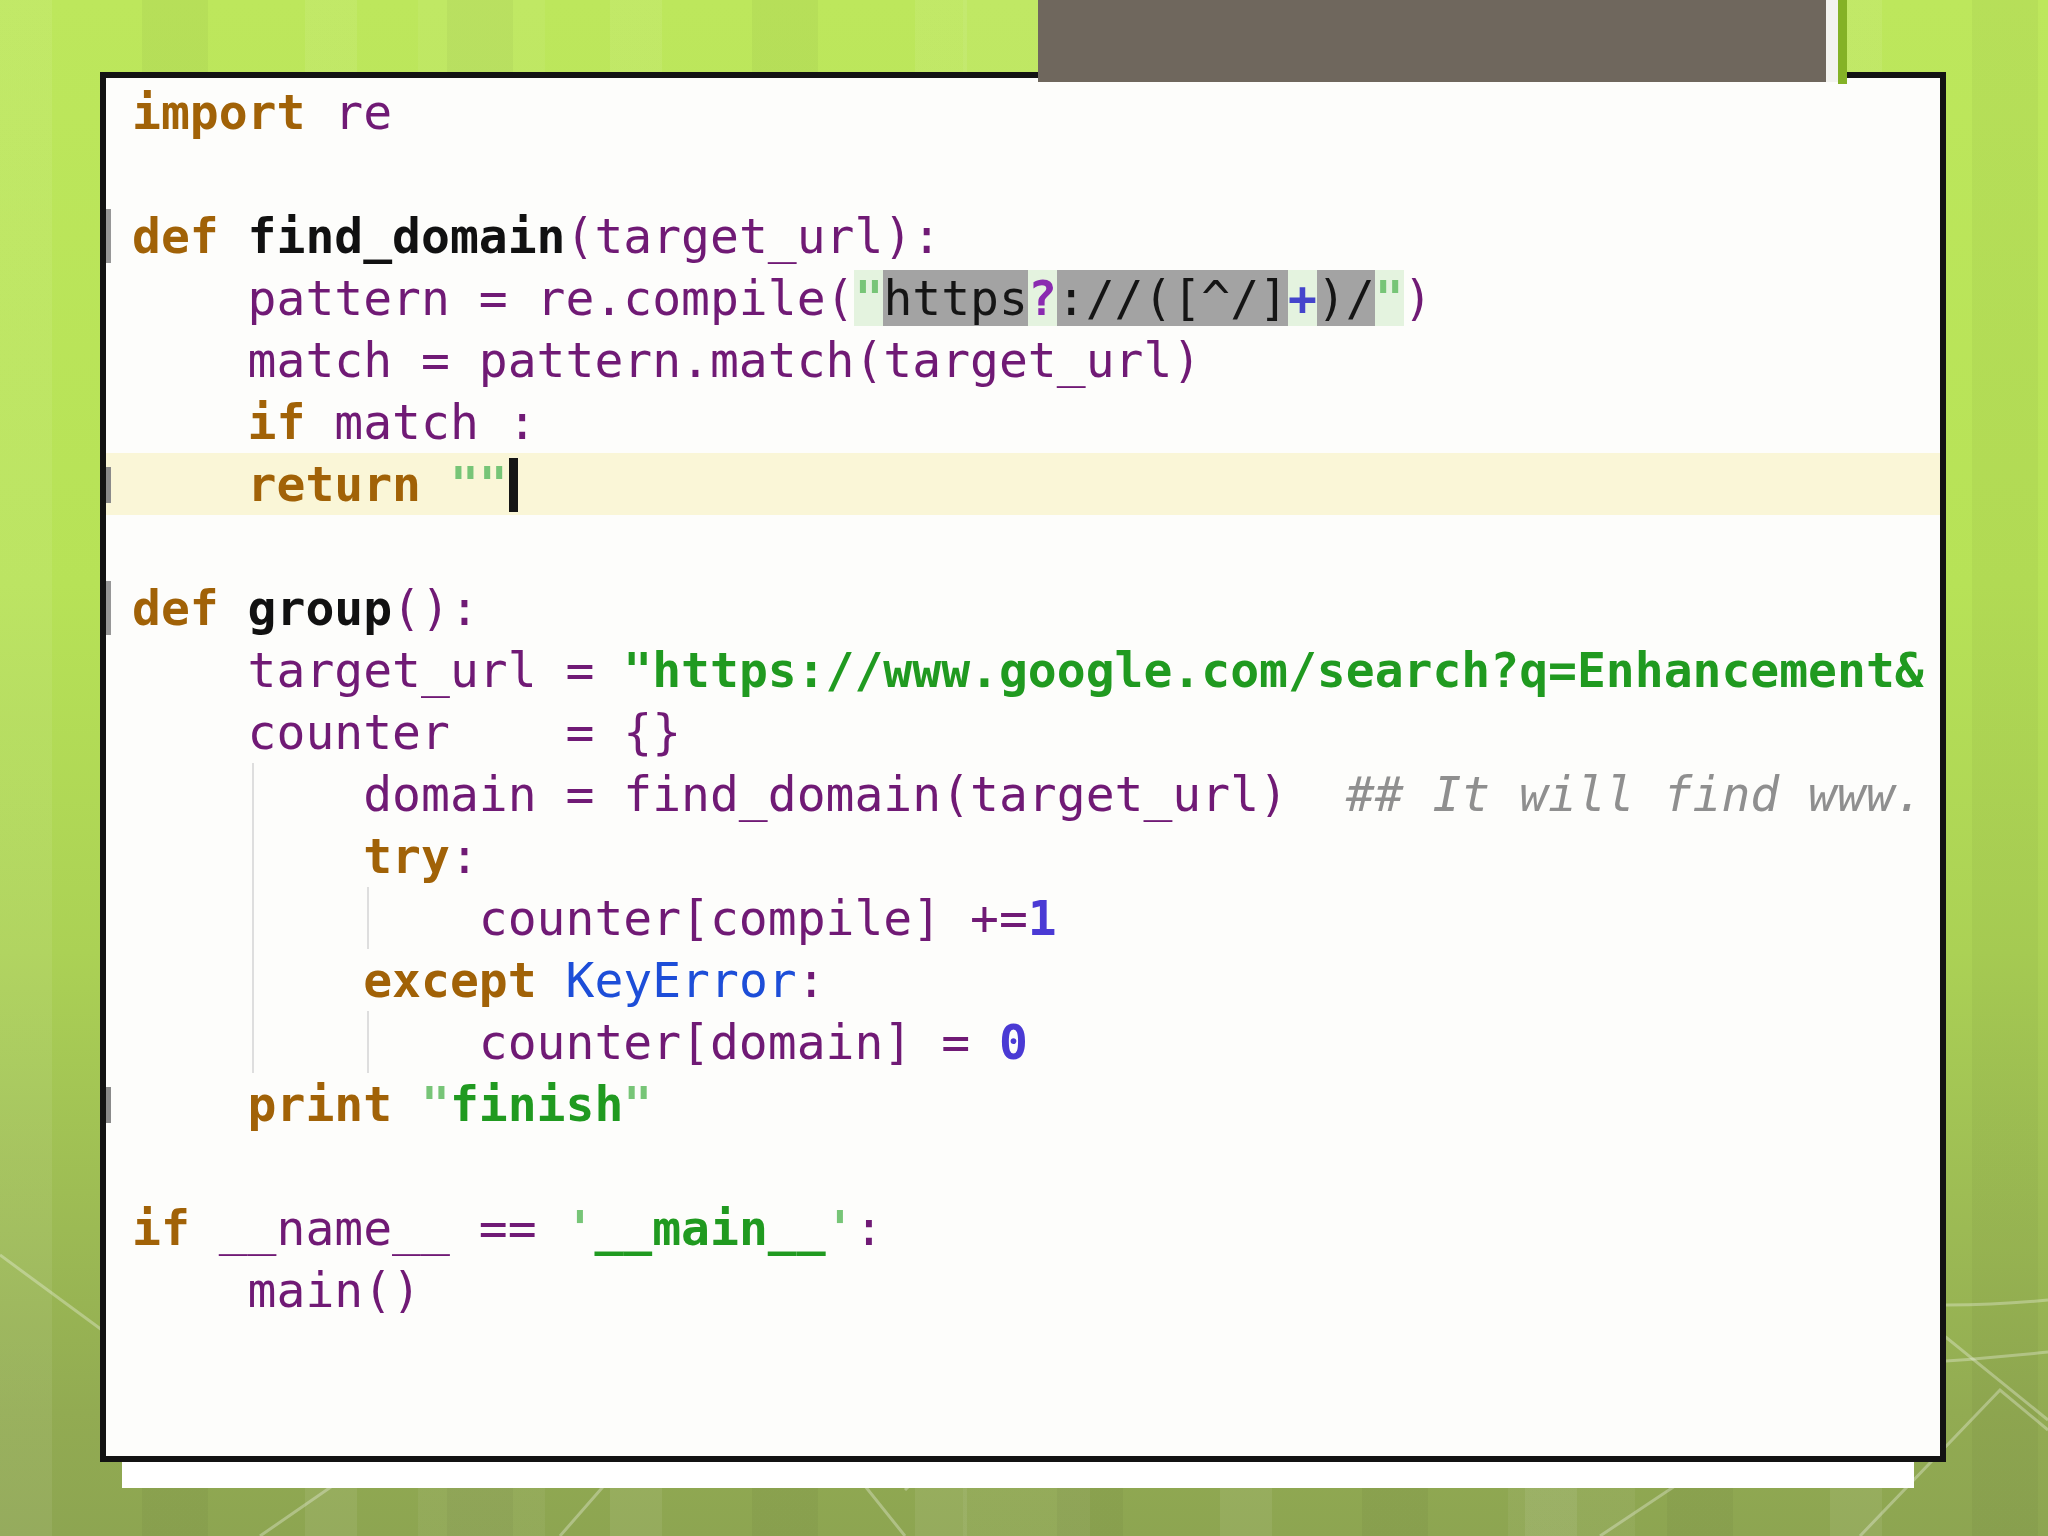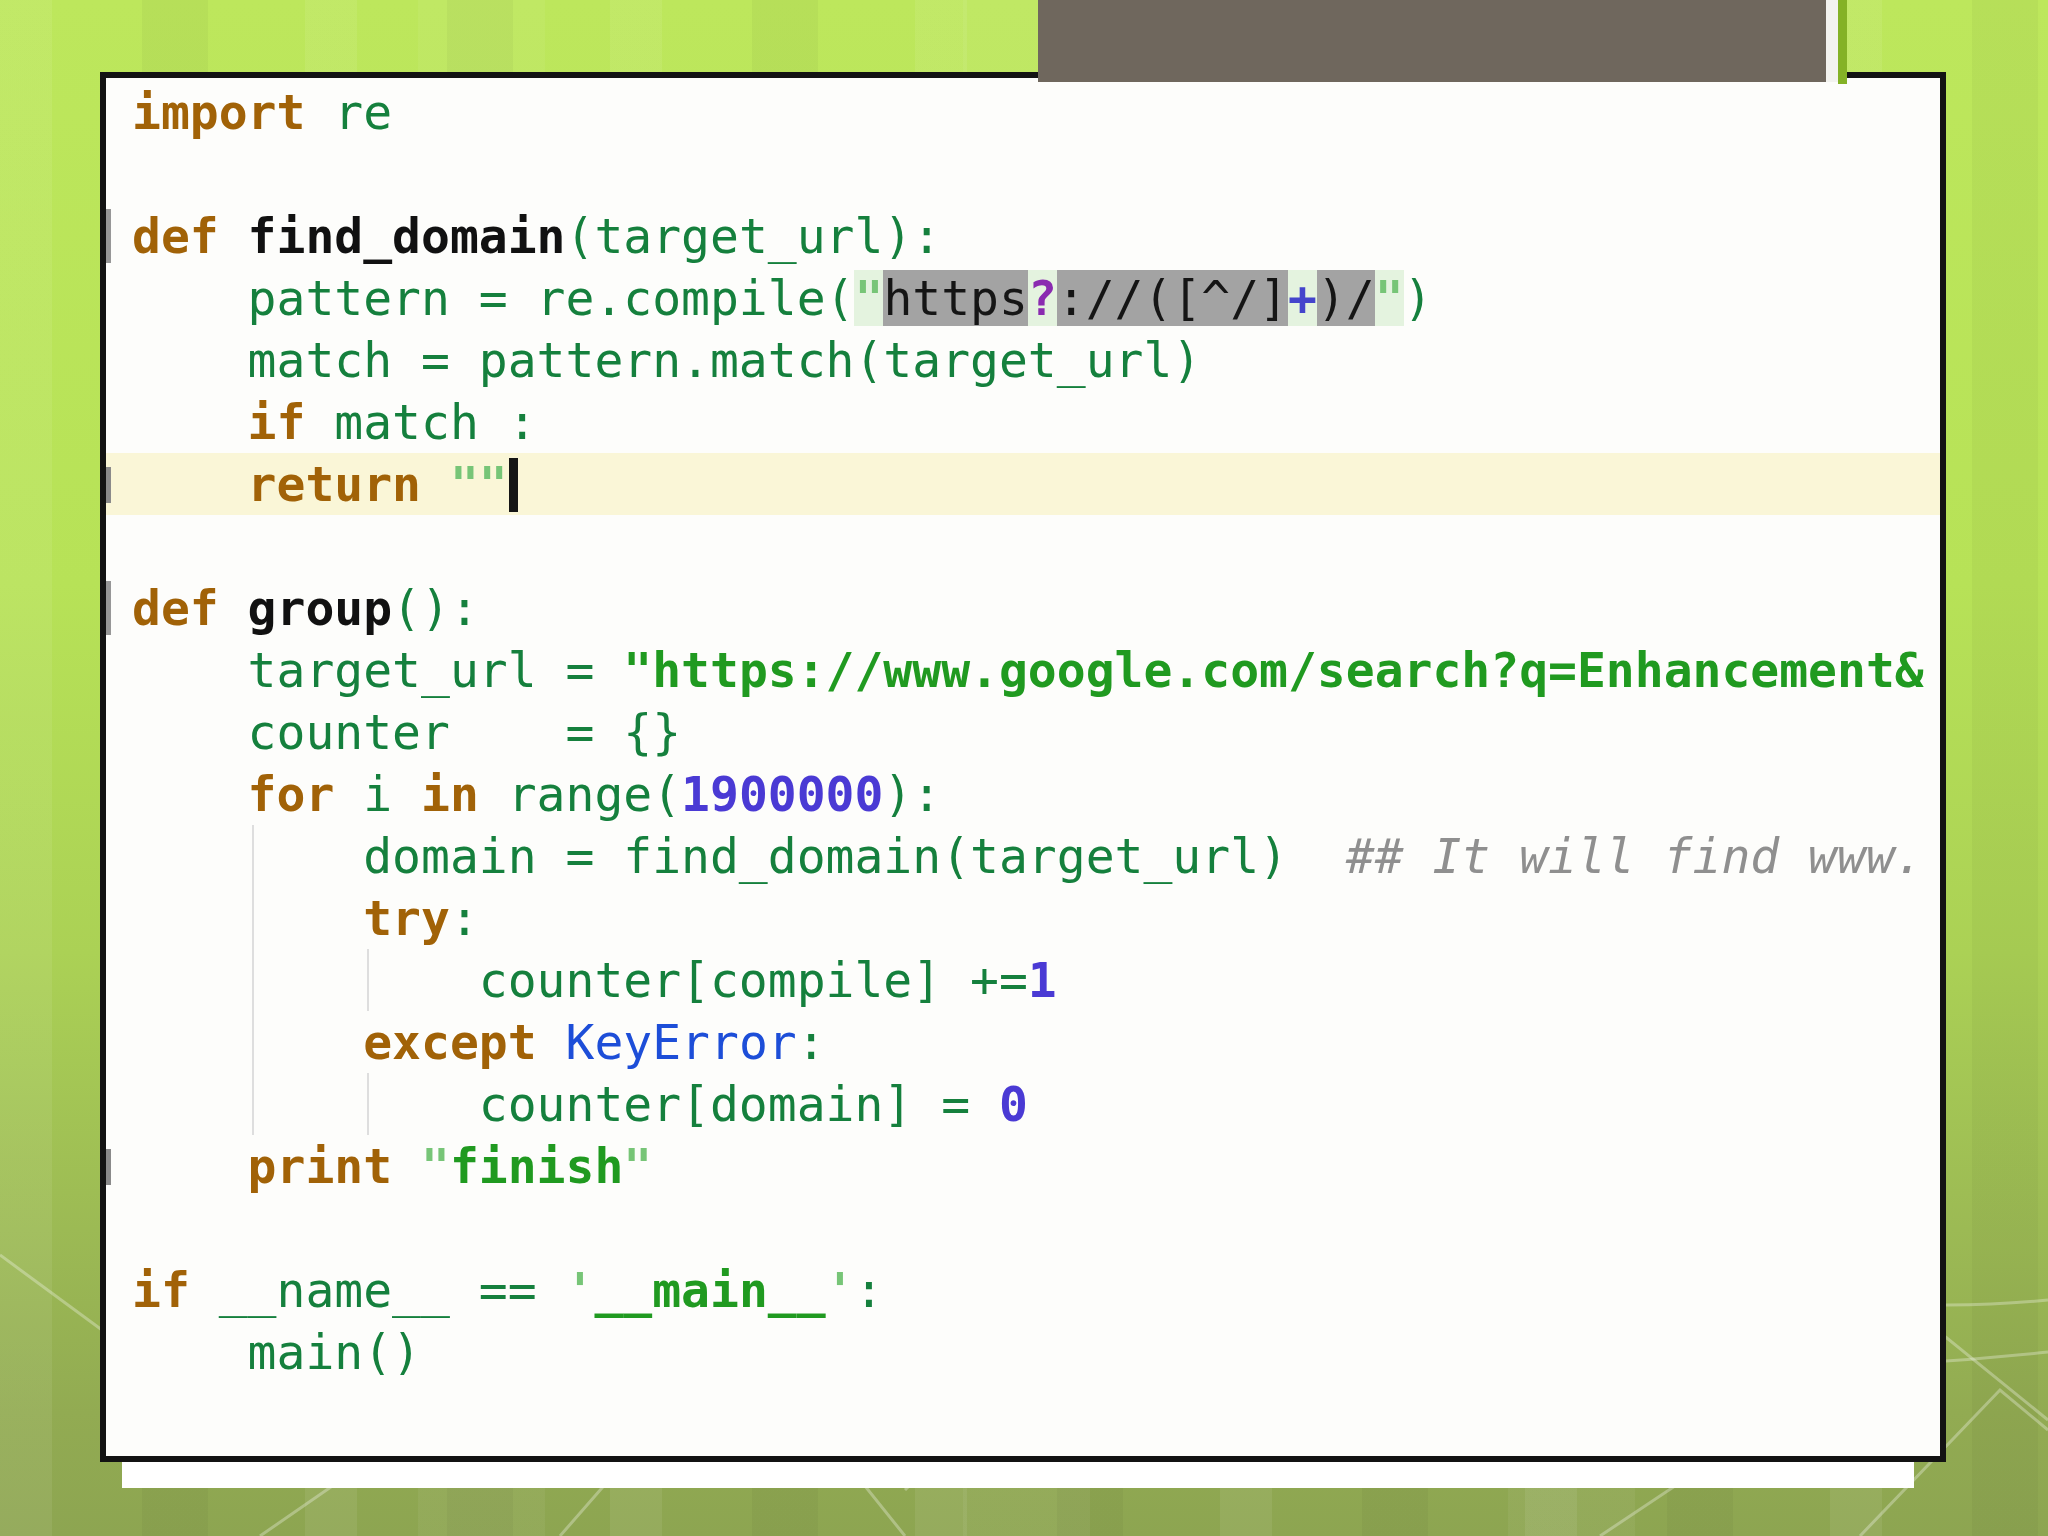--- a/index.html
+++ b/index.html
@@ -34,21 +34,21 @@
   .tick.tall{top:4px;height:54px;background:#979797;}
   .cursor{display:inline-block;width:9px;height:54px;background:#151515;vertical-align:middle;margin-left:1px;margin-top:-6px;}
   
   #titlebar-fragment{position:absolute;z-index:4;left:1038px;top:0;width:788px;height:82px;}
   #titlebar-gutter{position:absolute;z-index:4;left:1826px;top:0;width:12px;height:82px;}
   #titlebar-edge{position:absolute;z-index:4;left:1838px;top:0;width:9px;height:84px;}
 </style>
 <style>.tok-kw{color:#a16207;font-weight:bold;}
 .tok-exc{color:#1d4ed8;}
 .tok-fn{color:#111111;font-weight:bold;margin-top:15px;}
-.tok-pl{color:#15803d;text-align:right;}
+.tok-pl{color:#701a75;text-align:right;}
 .tok-str{color:#209a20;font-weight:bold;}
 .tok-strq{color:#77c577;font-weight:bold;}
 .tok-num{color:#4a3ad4;font-weight:bold;}
 .tok-cmt{color:#8f8f8f;font-style:italic;}
 .tok-rx{color:#151515;font-weight:normal;background:#a3a3a3;}
 .tok-rxq{color:#77c577;font-weight:bold;background:#e4f3df;}
 .tok-rxop{color:#8a2bb0;font-weight:bold;background:#e4f3df;}
 .tok-rxplus{color:#4444cc;font-weight:bold;background:#e4f3df;}
 .line.hl{background:#faf6d7;}
 </style></head>
@@ -79,21 +79,20 @@
       <div class="line"></div>
       <div class="line"><span class="tick tall"></span><span class="tok-kw">def</span><span class="tok-pl"> </span><span class="tok-fn">find_domain</span><span class="tok-pl">(target_url):</span></div>
       <div class="line"><span class="tok-pl">    pattern = re.compile(</span><span class="tok-rxq">"</span><span class="tok-rx">https</span><span class="tok-rxop">?</span><span class="tok-rx">://([^/]</span><span class="tok-rxplus">+</span><span class="tok-rx">)/</span><span class="tok-rxq">"</span><span class="tok-pl">)</span></div>
       <div class="line"><span class="tok-pl">    match = pattern.match(target_url)</span></div>
       <div class="line"><span class="tok-pl">    </span><span class="tok-kw">if</span><span class="tok-pl"> match :</span></div>
       <div class="line hl"><span class="tick small"></span><span class="tok-pl">    </span><span class="tok-kw">return</span><span class="tok-pl"> </span><span class="tok-strq">""</span><span class="cursor"></span></div>
       <div class="line"></div>
       <div class="line"><span class="tick tall"></span><span class="tok-kw">def</span><span class="tok-pl"> </span><span class="tok-fn">group</span><span class="tok-pl">():</span></div>
       <div class="line"><span class="tok-pl">    target_url = </span><span class="tok-str">"https://www.google.com/search?q=Enhancement&amp;</span></div>
       <div class="line"><span class="tok-pl">    counter    = {}</span></div>
-      <div class="line"><span class="tok-pl">    </span><span class="tok-kw">for</span><span class="tok-pl"> i </span><span class="tok-kw">in</span><span class="tok-pl"> range(</span><span class="tok-num">1900000</span><span class="tok-pl">):</span></div>
       <div class="line"><span class="guide" style="left: 145.6px;"></span><span class="tok-pl">        domain = find_domain(target_url)  </span><span class="tok-cmt">## It will find www.</span></div>
       <div class="line"><span class="guide" style="left: 145.6px;"></span><span class="tok-pl">        </span><span class="tok-kw">try</span><span class="tok-pl">:</span></div>
       <div class="line"><span class="guide" style="left: 145.6px;"></span><span class="guide" style="left: 261.2px;"></span><span class="tok-pl">            counter[compile] +=</span><span class="tok-num">1</span></div>
       <div class="line"><span class="guide" style="left: 145.6px;"></span><span class="tok-pl">        </span><span class="tok-kw">except</span><span class="tok-pl"> </span><span class="tok-exc">KeyError</span><span class="tok-pl">:</span></div>
       <div class="line"><span class="guide" style="left: 145.6px;"></span><span class="guide" style="left: 261.2px;"></span><span class="tok-pl">            counter[domain] = </span><span class="tok-num">0</span></div>
       <div class="line"><span class="tick small"></span><span class="tok-pl">    </span><span class="tok-kw">print</span><span class="tok-pl"> </span><span class="tok-strq">"</span><span class="tok-str">finish</span><span class="tok-strq">"</span></div>
       <div class="line"></div>
       <div class="line"><span class="tok-kw">if</span><span class="tok-pl"> __name__ == </span><span class="tok-strq">'</span><span class="tok-str">__main__</span><span class="tok-strq">'</span><span class="tok-pl">:</span></div>
       <div class="line"><span class="tok-pl">    main()</span></div>
     </div>

